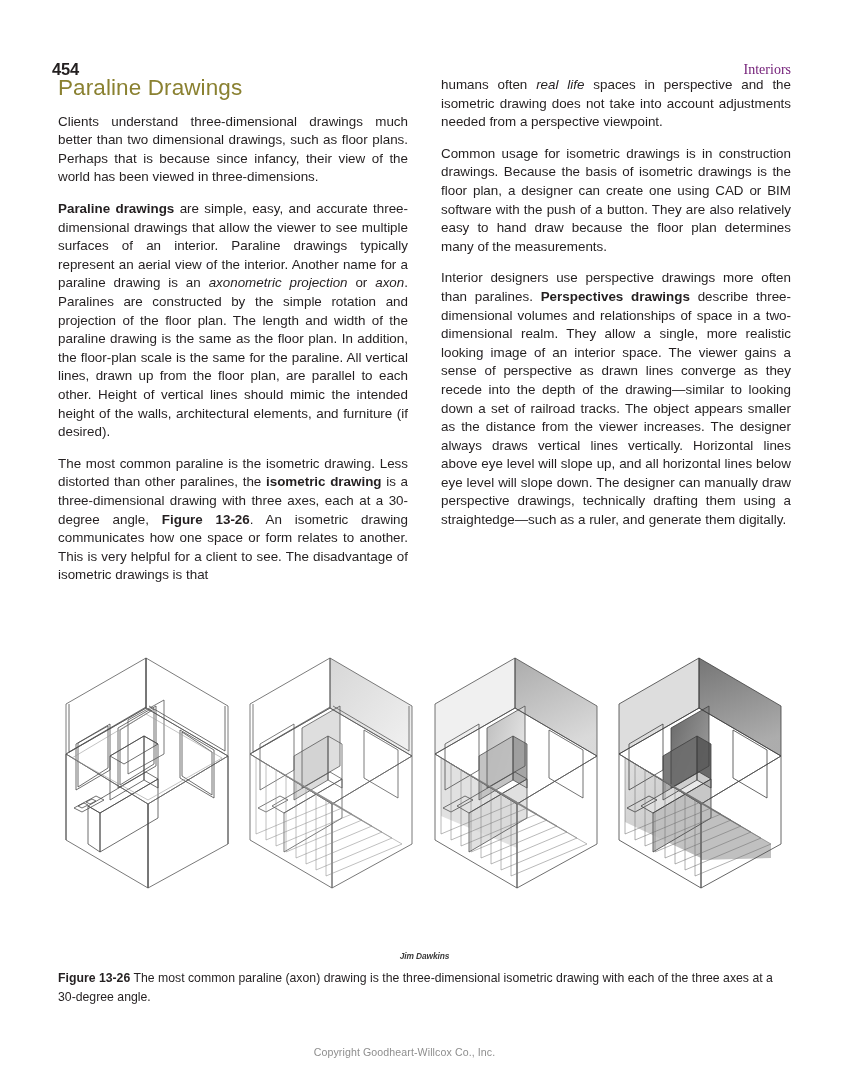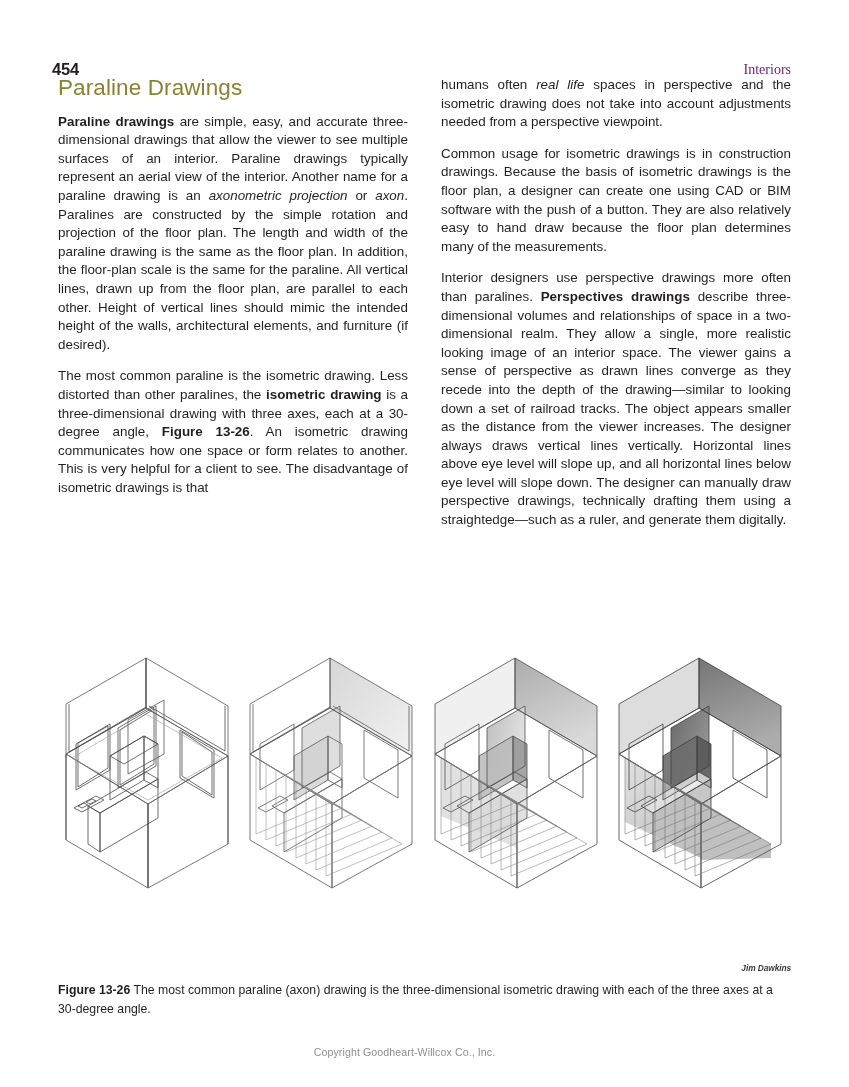--- a/index.html
+++ b/index.html
@@ -102,27 +102,27 @@
     position: relative;
     width: 180px;
     height: 300px;
   }
   .fig-panel svg {
     display: block;
     width: 100%;
     height: 100%;
   }
   .credit {
-    text-align: right;
+    text-align: center;
     font-family: "Liberation Sans", sans-serif;
     font-style: italic;
     font-weight: bold;
     font-size: 8.4px;
     color: #3b3b3b;
-    margin-top: 15px;
+    margin-top: 3px;
     letter-spacing: -0.1px;
   }
   .caption {
     margin-top: 7px;
     font-family: "Liberation Sans", sans-serif;
     font-size: 13.2px;
     line-height: 19px;
     color: #231f20;
     transform: scaleX(0.93);
     transform-origin: left top;
@@ -156,20 +156,23 @@
   <div class="runhead">
     <div class="folio">454</div>
     <div class="runhead-title">Interiors</div>
   </div>
 
   <div class="columns">
 
     <div class="col">
       <h2 class="section-head">Paraline Drawings</h2>
 
+      <p>
+        <span>Clients understand three-dimensional drawings much better than two dimensional drawings, such as floor plans. Perhaps that is because since infancy, their view of the world has been viewed in three-dimensions.</span>
+      </p>
 
       <p><b>Paraline drawings</b><span> are simple, easy, and accurate three-dimensional drawings that allow the viewer to see multiple surfaces of an interior. Paraline drawings typically represent an aerial view of the interior. Another name for a paraline drawing is an </span><i>axonometric projection</i><span> or </span><i>axon</i><span>. Paralines are constructed by the simple rotation and projection of the floor plan. The length and width of the paraline drawing is the same as the floor plan. In addition, the floor-plan scale is the same for the paraline. All vertical lines, drawn up from the floor plan, are parallel to each other. Height of vertical lines should mimic the intended height of the walls, architectural elements, and furniture (if desired).</span></p>
 
       <p><span>The most common paraline is the isometric drawing. Less distorted than other paralines, the </span><b>isometric drawing</b><span> is a three-dimensional drawing with three axes, each at a 30-degree angle, </span><b>Figure 13-26</b><span>. An isometric drawing communicates how one space or form relates to another. This is very helpful for a client to see. The disadvantage of isometric drawings is that</span></p>
     </div>
 
     <div class="col">
       <p><span>humans often </span><i>real life</i><span> spaces in perspective and the isometric drawing does not take into account adjustments needed from a perspective viewpoint.</span></p>
 
       <p>

